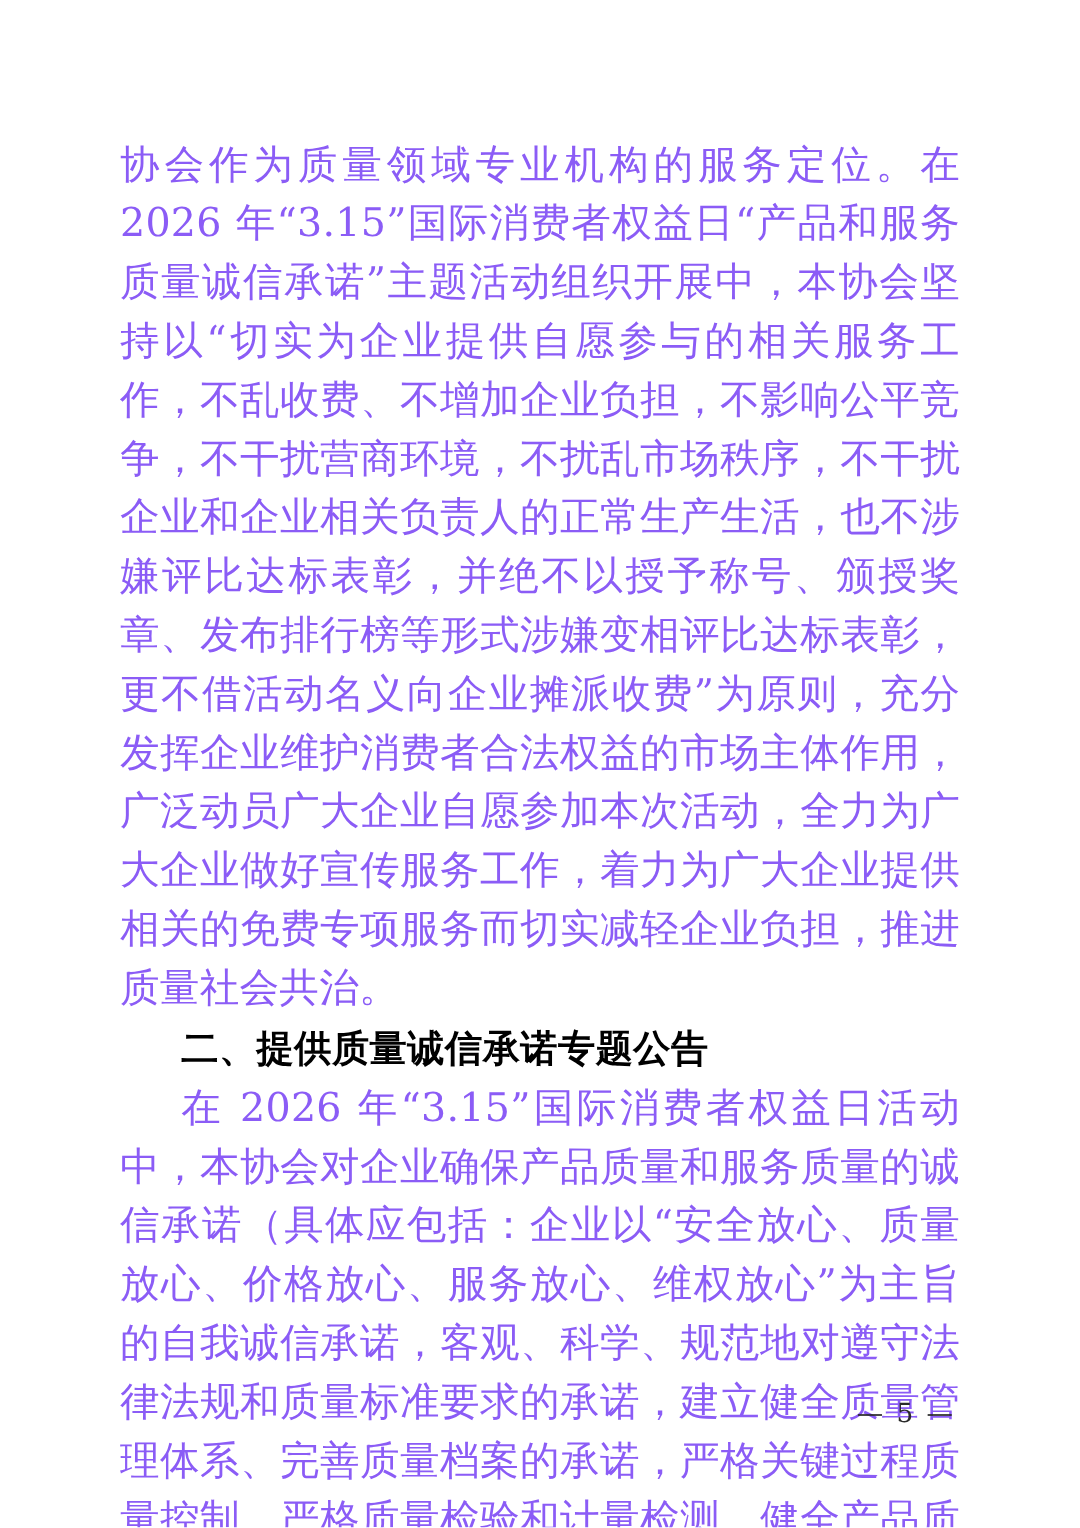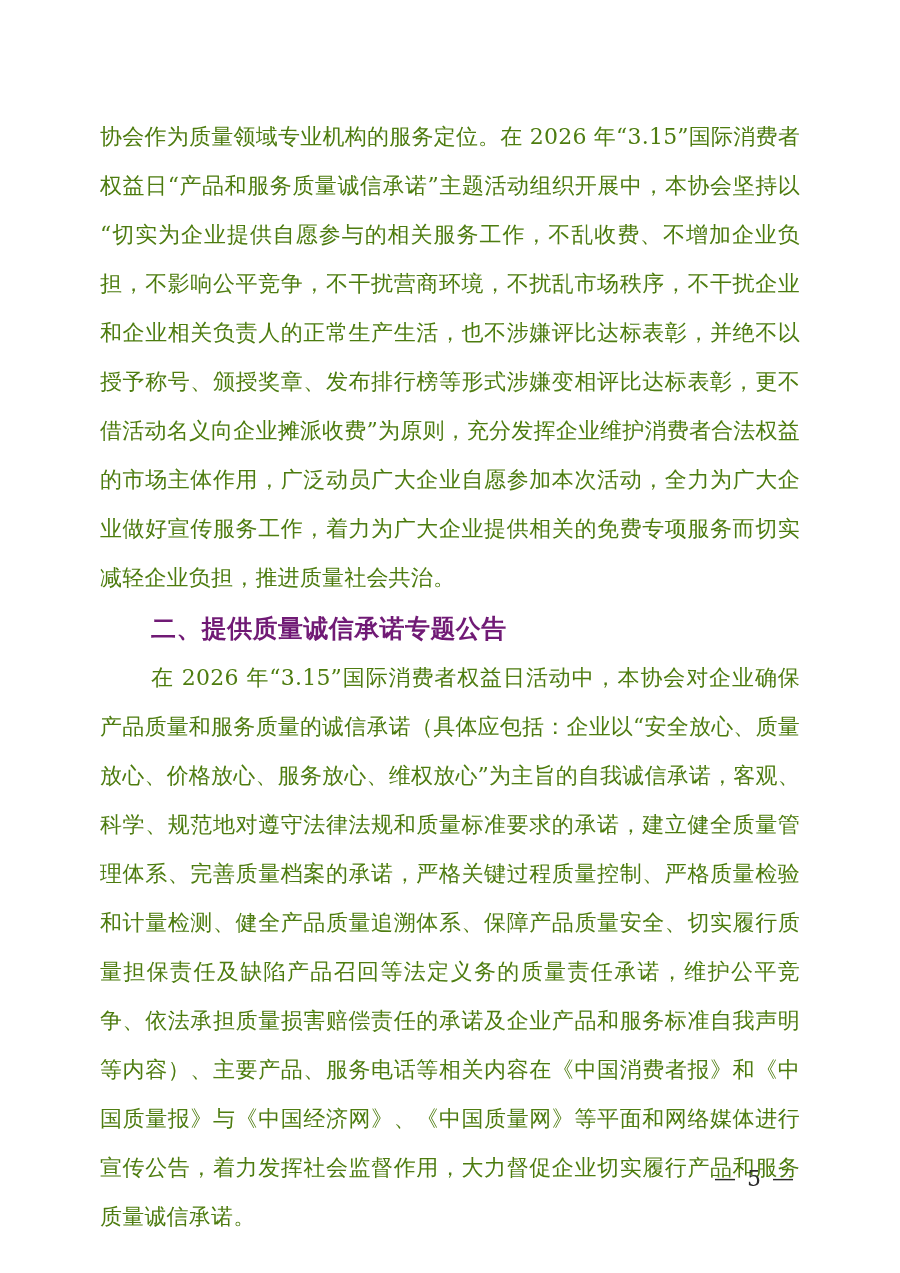--- a/index.html
+++ b/index.html
@@ -18,36 +18,36 @@
     overflow: hidden;
     box-sizing: border-box;
   }
   .content {
     position: absolute;
     left: 100px;
     top: 112px;
     width: 700px;
   }
   .para {
-    font-size: 22px;
+    font-size: 33px;
     line-height: 49px;
-    color: #4d7c0f;
+    color: #8b5cf6;
     text-align: justify;
     text-justify: inter-ideograph;
     margin: 0 0 0 0;
     letter-spacing: 0.2px;
     font-family: "DejaVu Serif", "Liberation Serif", serif;
   }
   .para.indent {
     text-indent: 51px;
   }
   .heading {
-    font-size: 25px;
+    font-size: 31px;
     line-height: 49px;
-    color: #701a75;
+    color: #000000;
     font-weight: bold;
     text-indent: 51px;
     margin: 0;
     letter-spacing: 0.4px;
     font-family: Liberation Serif, serif;
   }
   .gap-small { height: 2px; }
   .page-number {
     position: absolute;
     right: 104px;

